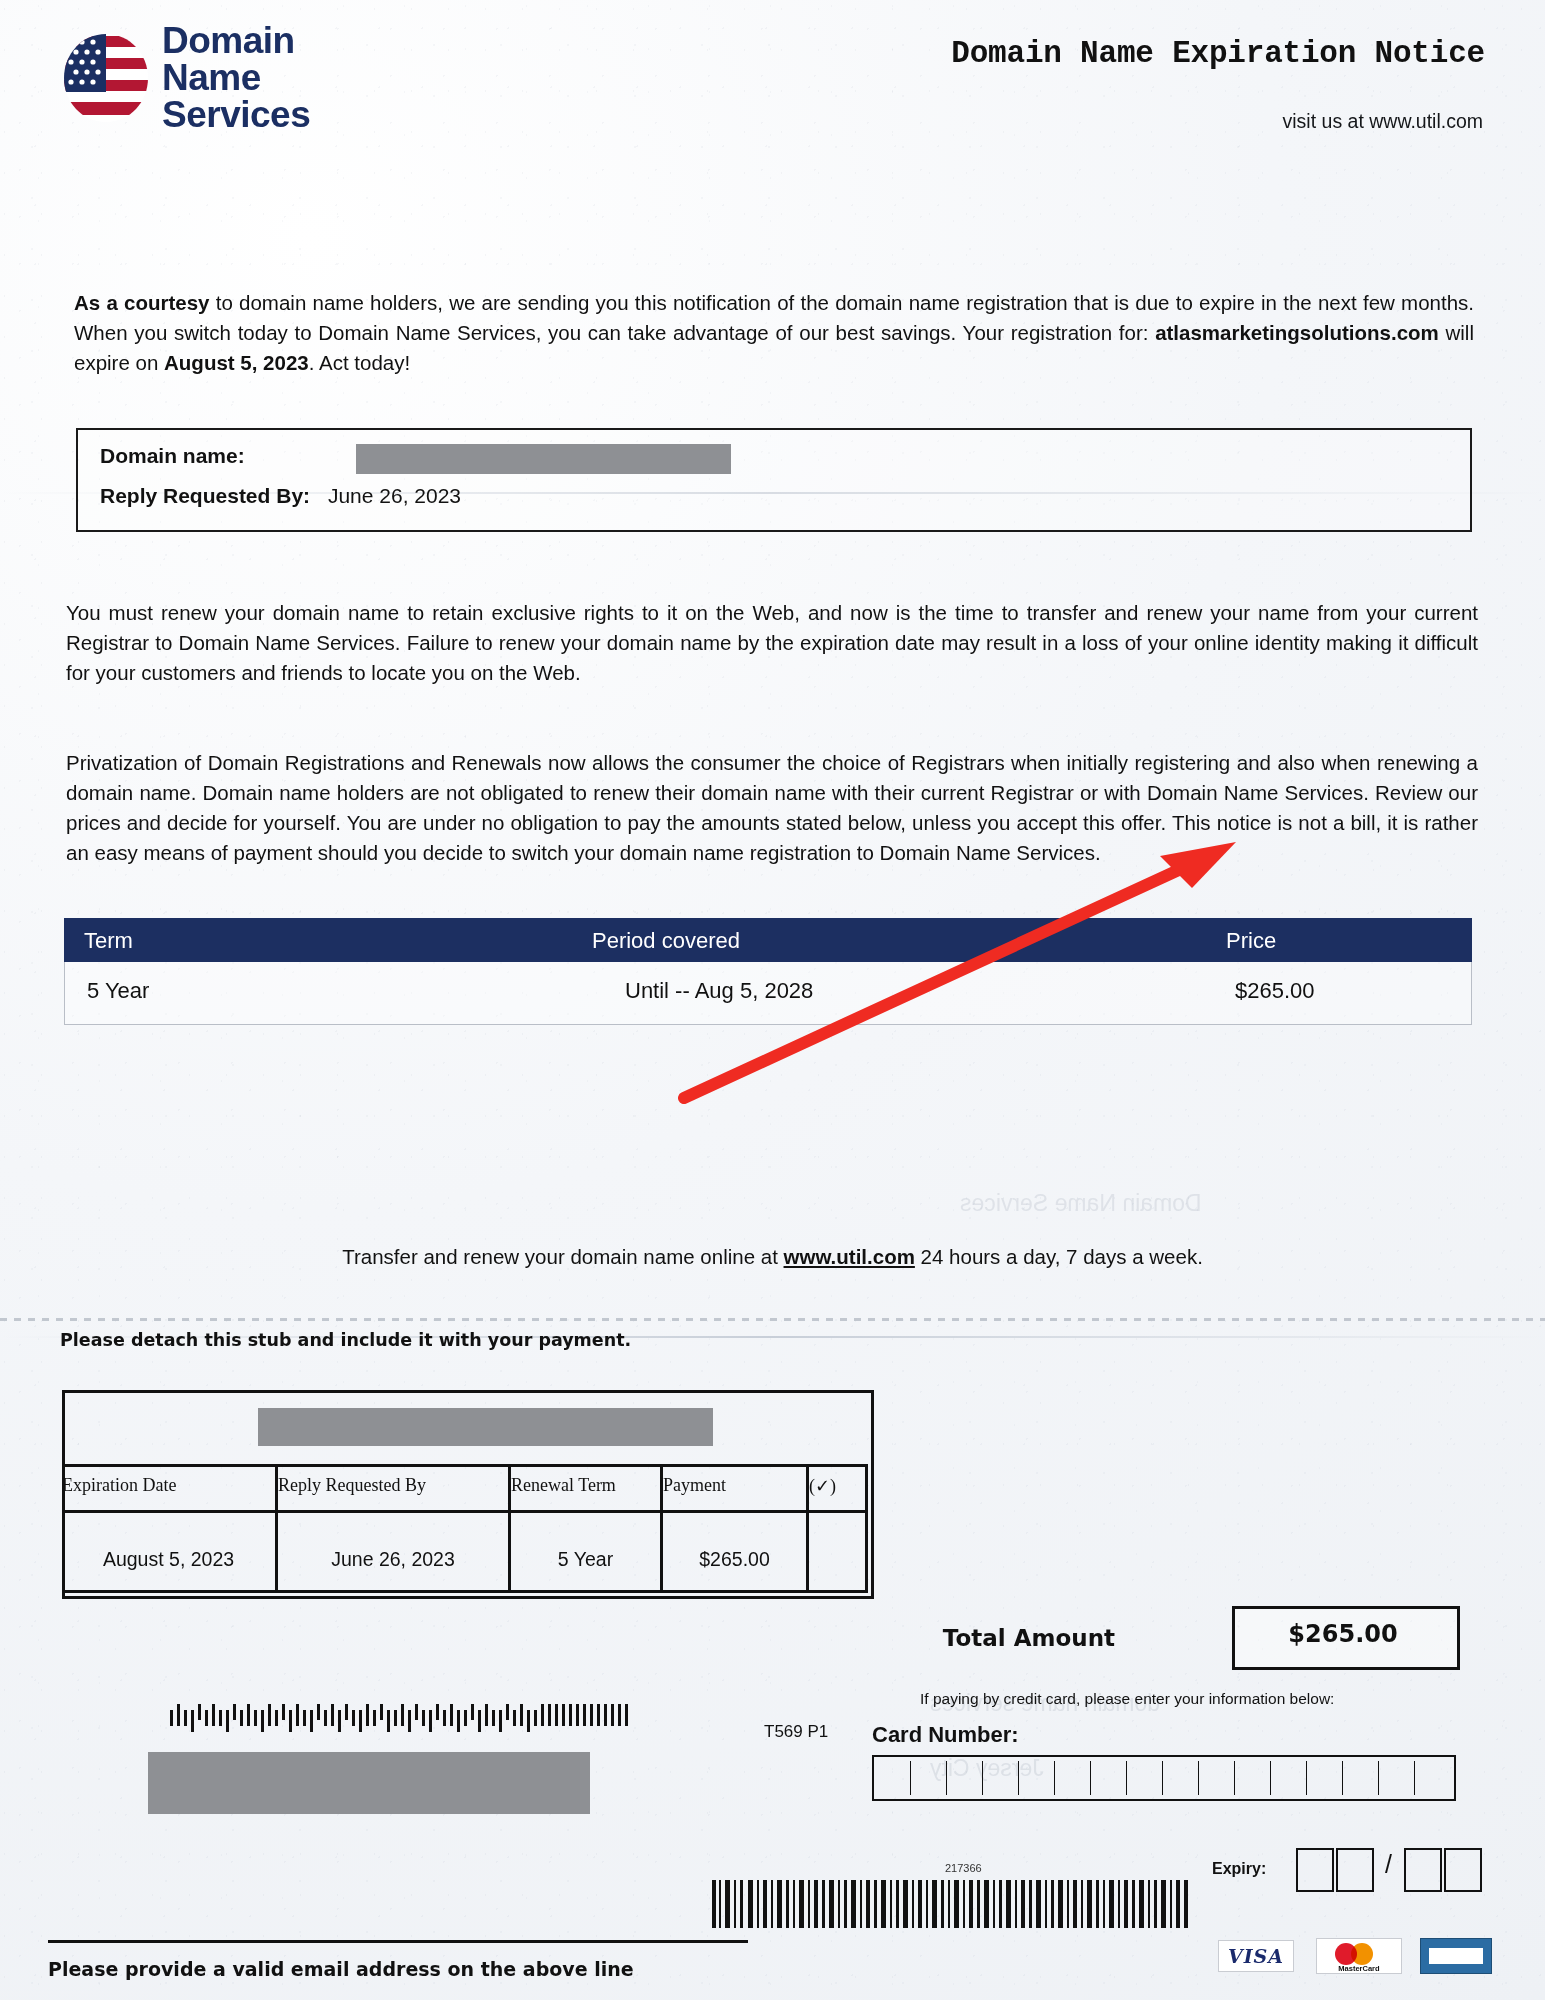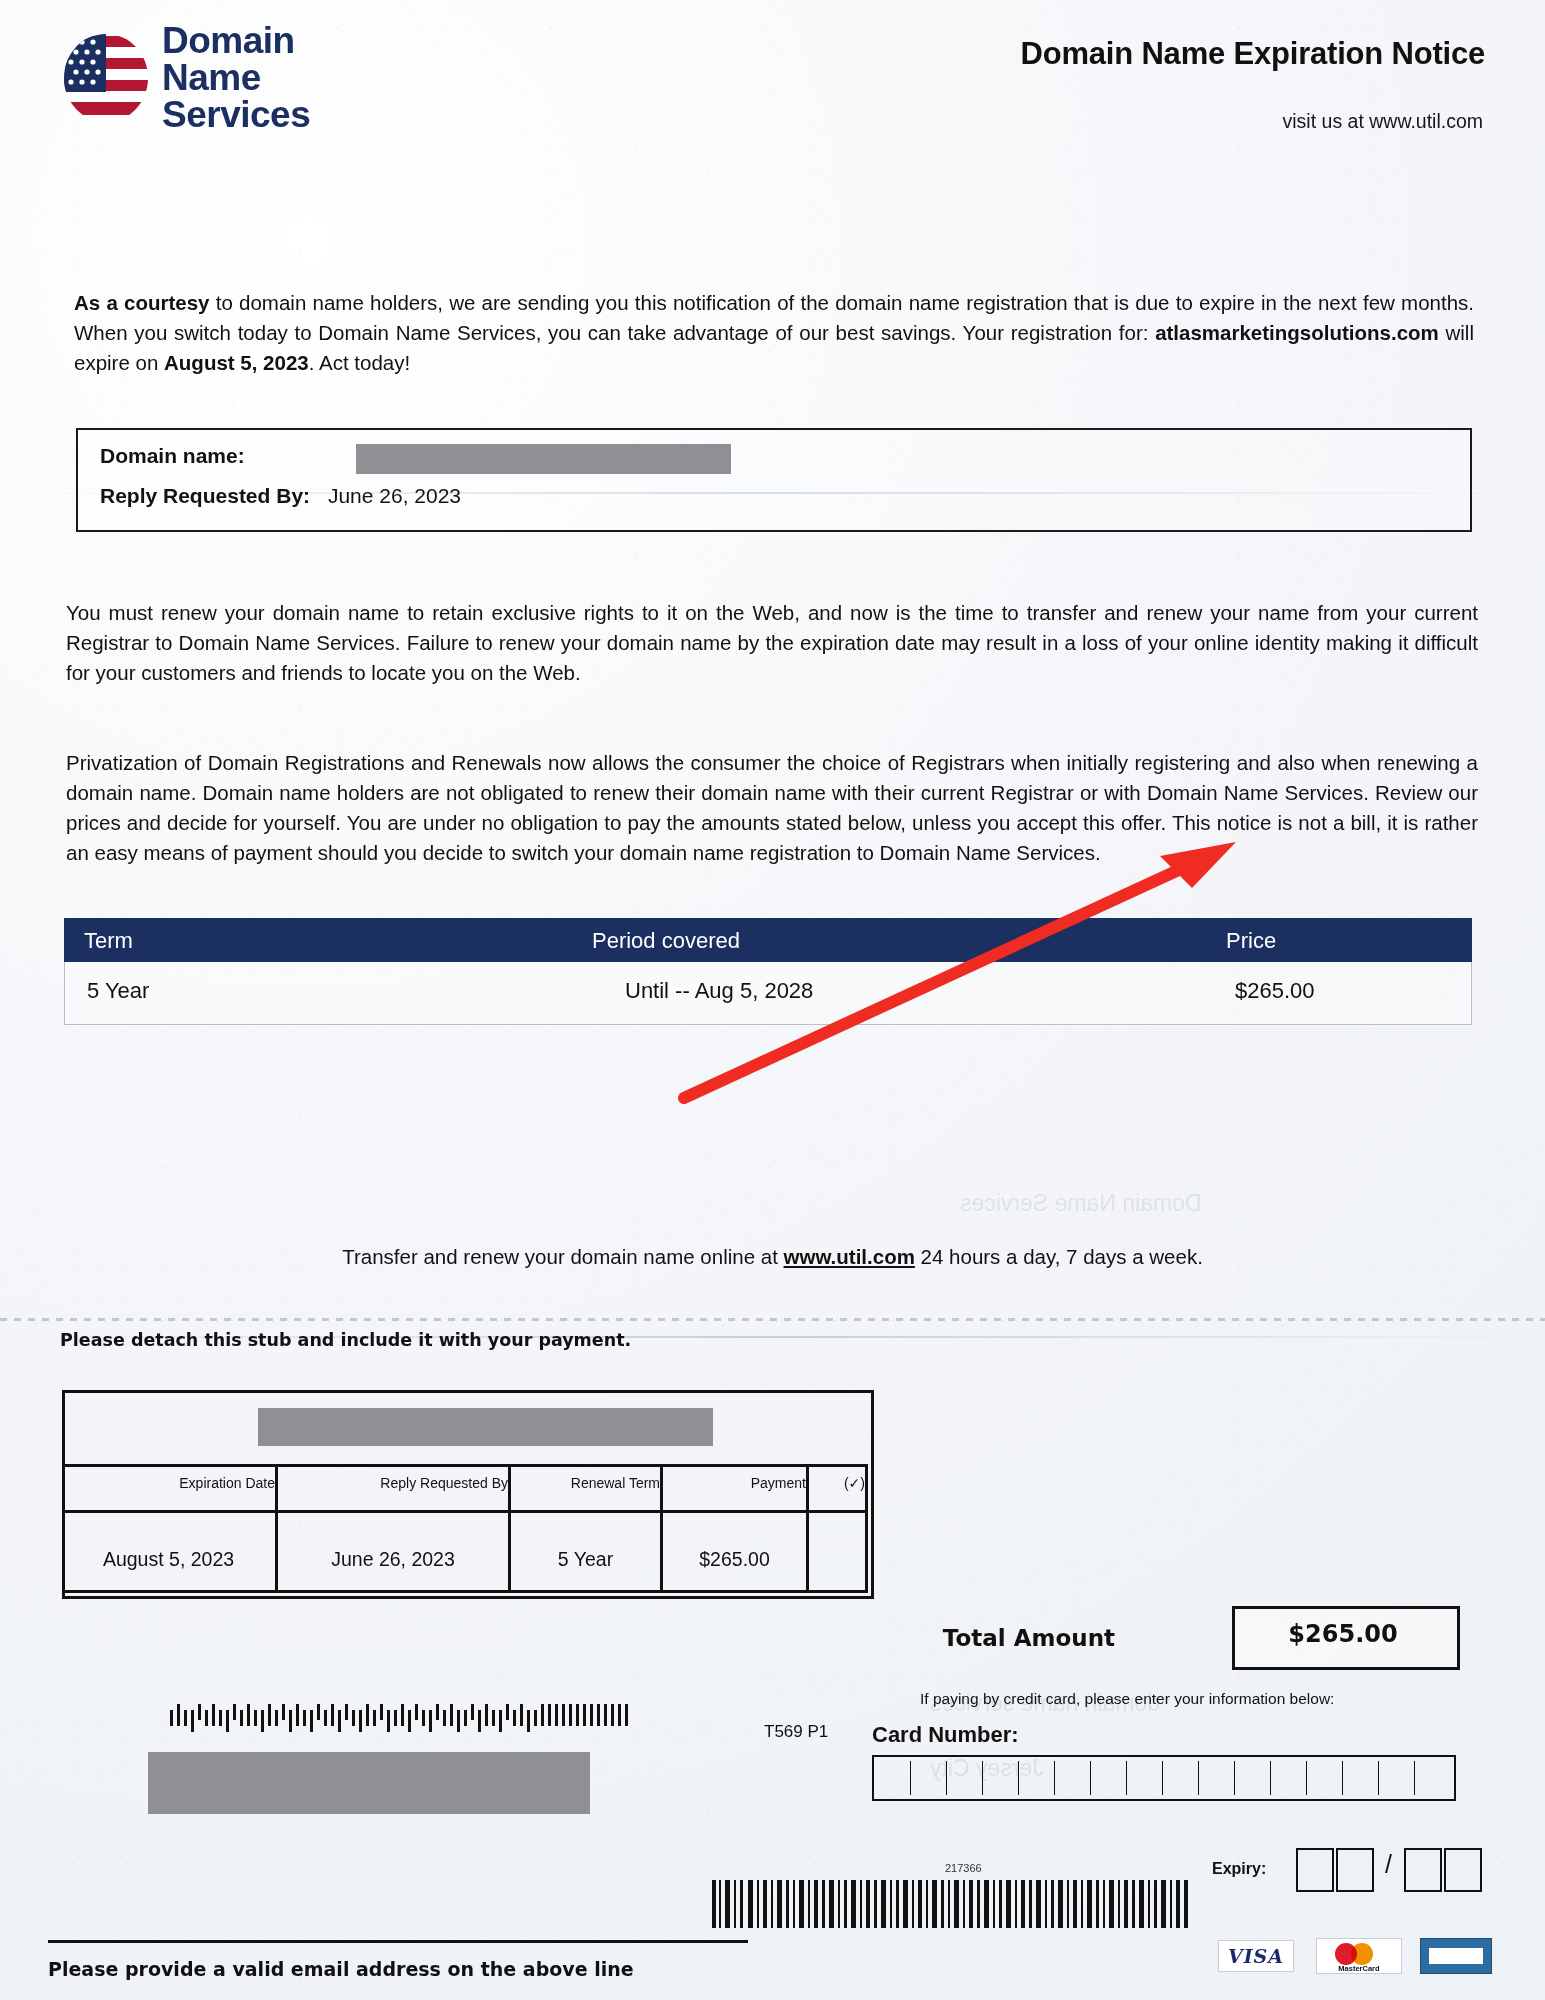--- a/index.html
+++ b/index.html
@@ -40,21 +40,21 @@
   .brand{
     position:absolute;left:104px;top:-2px;
     font-family:Liberation Sans, sans-serif;
     font-weight:bold;
     font-size:37px;line-height:37px;
     color:#1b2f63;
     letter-spacing:-0.5px;
   }
   .doc-title{
     position:absolute;right:60px;top:36px;
-    font-family:Liberation Sans, sans-serif;
+    font-family:Liberation Mono, monospace;
     font-weight:bold;font-size:31px;color:#111;
     letter-spacing:-0.2px;
   }
   .doc-sub{
     position:absolute;right:62px;top:110px;
     font-size:19.5px;color:#15171a;
   }
 
   
   .intro{
@@ -114,21 +114,21 @@
     font-family:"DejaVu Sans", sans-serif;
   }
 
   
   .stubbox{
     position:absolute;left:62px;top:1390px;width:806px;height:203px;
     border:3px solid #111;
   }
   .cellline{position:absolute;background:#111;}
   .stub-th{
-    position:absolute;font-size:14px;color:#111;text-align:right;top:1475px;
+    position:absolute;font-size:18px;color:#111;text-align:left;top:1475px;font-family:Liberation Serif, serif;
   }
   .stub-td{
     position:absolute;font-size:19.5px;color:#111;text-align:center;top:1548px;
   }
 
   .total-label{
     position:absolute;right:430px;top:1625px;
     font-family:"DejaVu Sans", sans-serif;font-weight:bold;font-size:23px;color:#111;
   }
   .total-box{

